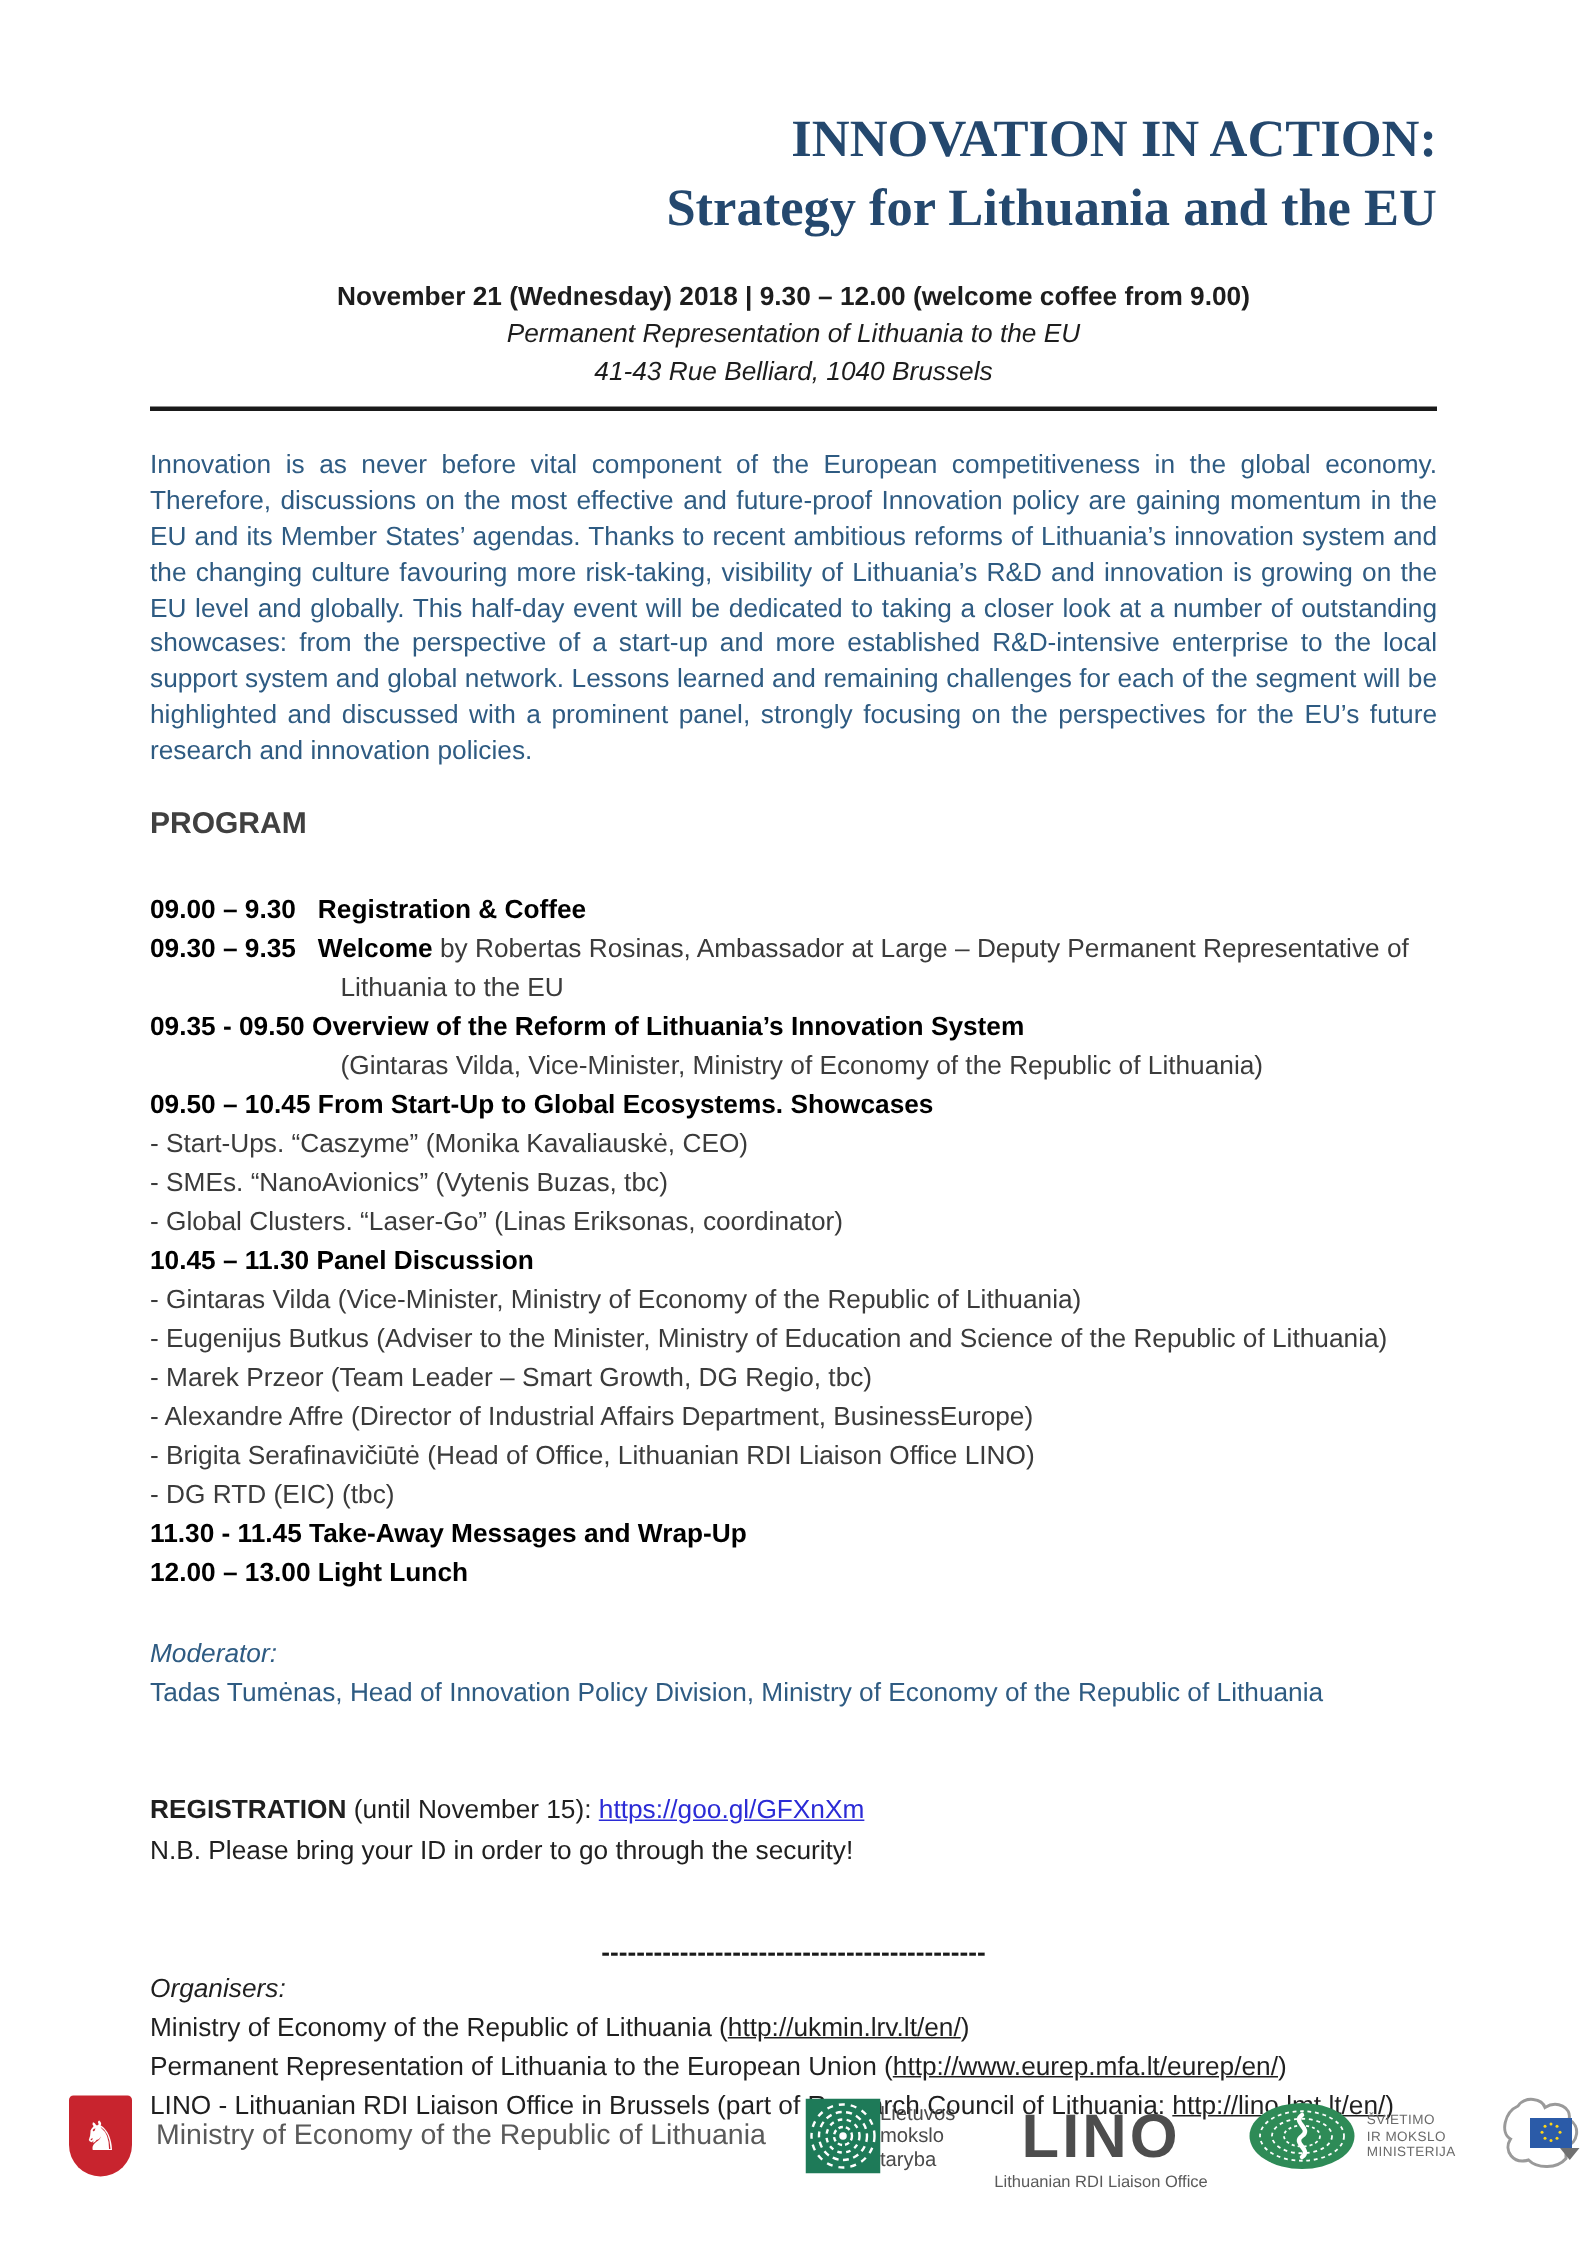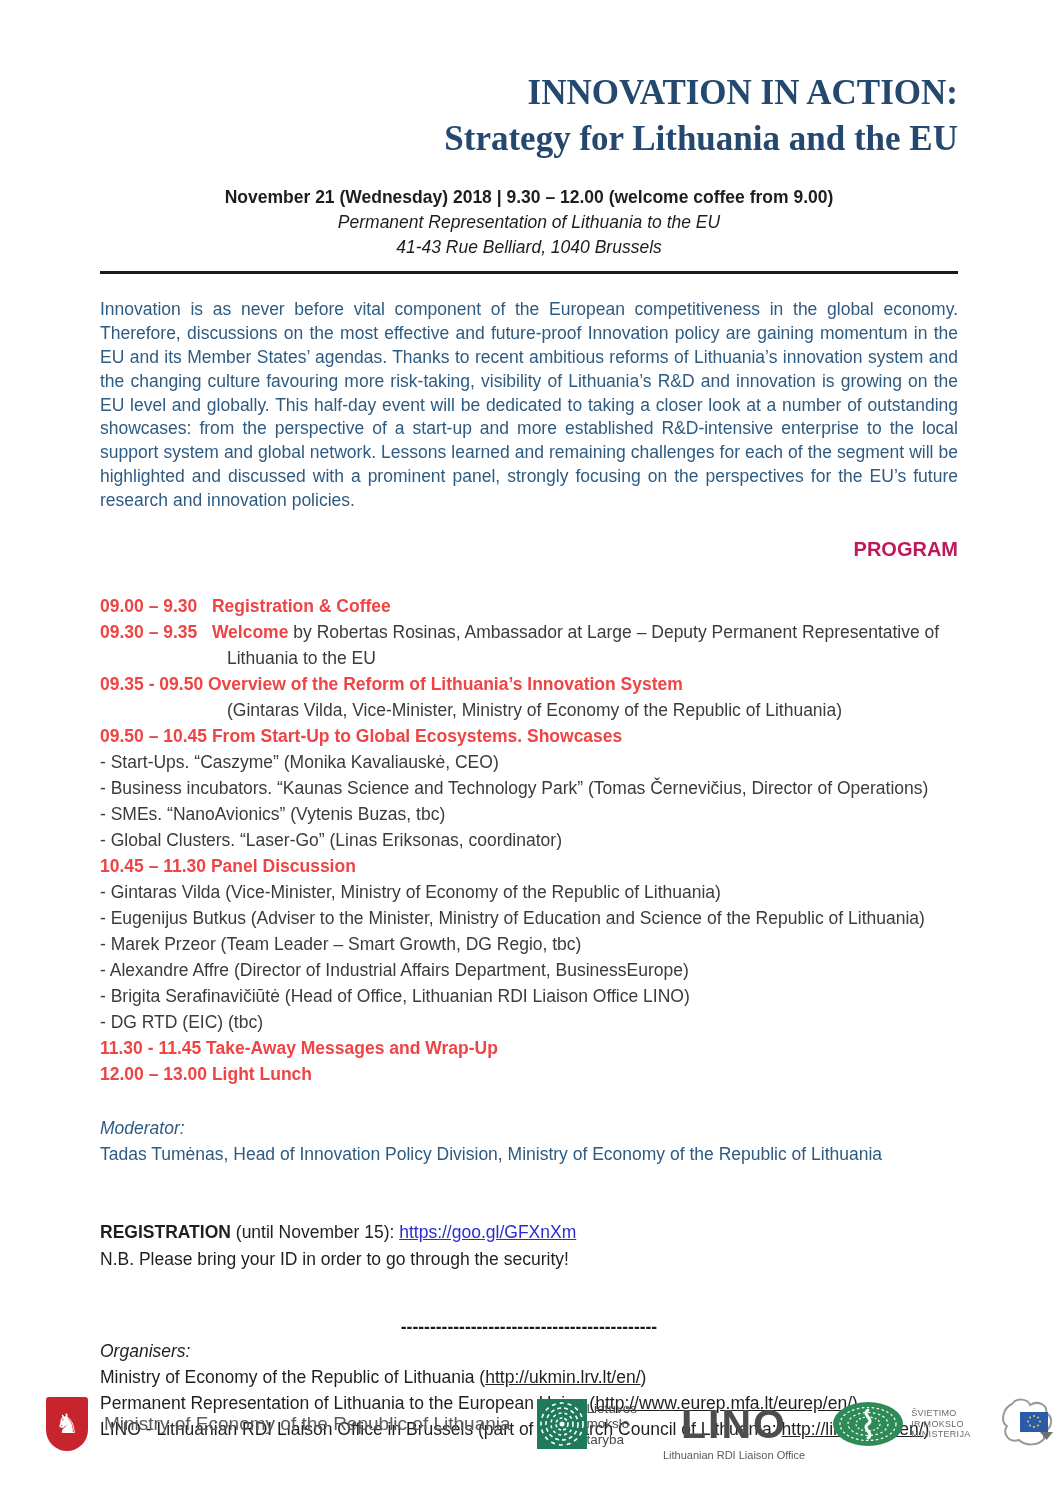--- a/index.html
+++ b/index.html
@@ -30,29 +30,29 @@
 
   .intro {
     margin-top:24px;
     text-align:justify;
     color:#2E5B82;
     font-size:17.5px;
     line-height:23.8px;
   }
 
   .program-heading {
-    text-align:right; font-weight:bold; color:#be185d;
+    text-align:left; font-weight:bold; color:#404040;
     font-size:20px; margin-top:25px;
   }
 
   .program { margin-top:32px; font-size:17.5px; line-height:26px; }
   .prog-row { white-space:pre-wrap; }
   .prog-row.main { padding-left:127px; text-indent:-127px; }
   .prog-row.cont { padding-left:127px; }
-  .seg-tb { font-weight:bold; color:#ef4444; }
+  .seg-tb { font-weight:bold; color:#000000; }
   .seg-p  { color:#3B3B3B; }
 
   .moderator { margin-top:28px; font-size:17.5px; line-height:26px; color:#2E5B82; }
   .moderator-label { font-style:italic; }
 
   .registration { margin-top:52px; font-size:17.5px; line-height:27px; color:#1f1f1f; }
   .reg-label { font-weight:bold; }
   .reg-link { color:#2B2BD6; text-decoration:underline; cursor:pointer; }
 
   .separator { text-align:center; margin-top:44px; font-size:17.5px; font-weight:bold; color:#1a1a1a; }
@@ -106,21 +106,20 @@
 
   <div class="program-heading">PROGRAM</div>
 
   <div class="program">
       <div class="prog-row main"><span class="seg-tb">09.00 – 9.30   Registration &amp; Coffee</span></div>
       <div class="prog-row main"><span class="seg-tb">09.30 – 9.35   Welcome</span><span class="seg-p"> by Robertas Rosinas, Ambassador at Large – Deputy Permanent Representative of Lithuania to the EU</span></div>
       <div class="prog-row main"><span class="seg-tb">09.35 - 09.50 Overview of the Reform of Lithuania’s Innovation System</span></div>
       <div class="prog-row cont"><span class="seg-p">(Gintaras Vilda, Vice-Minister, Ministry of Economy of the Republic of Lithuania)</span></div>
       <div class="prog-row main"><span class="seg-tb">09.50 – 10.45 From Start-Up to Global Ecosystems. Showcases</span></div>
       <div class="prog-row bullet"><span class="seg-p">- Start-Ups. “Caszyme” (Monika Kavaliauskė, CEO)</span></div>
-      <div class="prog-row bullet"><span class="seg-p">- Business incubators. “Kaunas Science and Technology Park” (Tomas Černevičius, Director of Operations)</span></div>
       <div class="prog-row bullet"><span class="seg-p">- SMEs. “NanoAvionics” (Vytenis Buzas, tbc)</span></div>
       <div class="prog-row bullet"><span class="seg-p">- Global Clusters. “Laser-Go” (Linas Eriksonas, coordinator)</span></div>
       <div class="prog-row main"><span class="seg-tb">10.45 – 11.30 Panel Discussion</span></div>
       <div class="prog-row bullet"><span class="seg-p">- Gintaras Vilda (Vice-Minister, Ministry of Economy of the Republic of Lithuania)</span></div>
       <div class="prog-row bullet"><span class="seg-p">- Eugenijus Butkus (Adviser to the Minister, Ministry of Education and Science of the Republic of Lithuania)</span></div>
       <div class="prog-row bullet"><span class="seg-p">- Marek Przeor (Team Leader – Smart Growth, DG Regio, tbc)</span></div>
       <div class="prog-row bullet"><span class="seg-p">- Alexandre Affre (Director of Industrial Affairs Department, BusinessEurope)</span></div>
       <div class="prog-row bullet"><span class="seg-p">- Brigita Serafinavičiūtė (Head of Office, Lithuanian RDI Liaison Office LINO)</span></div>
       <div class="prog-row bullet"><span class="seg-p">- DG RTD (EIC) (tbc)</span></div>
       <div class="prog-row main"><span class="seg-tb">11.30 - 11.45 Take-Away Messages and Wrap-Up</span></div>

